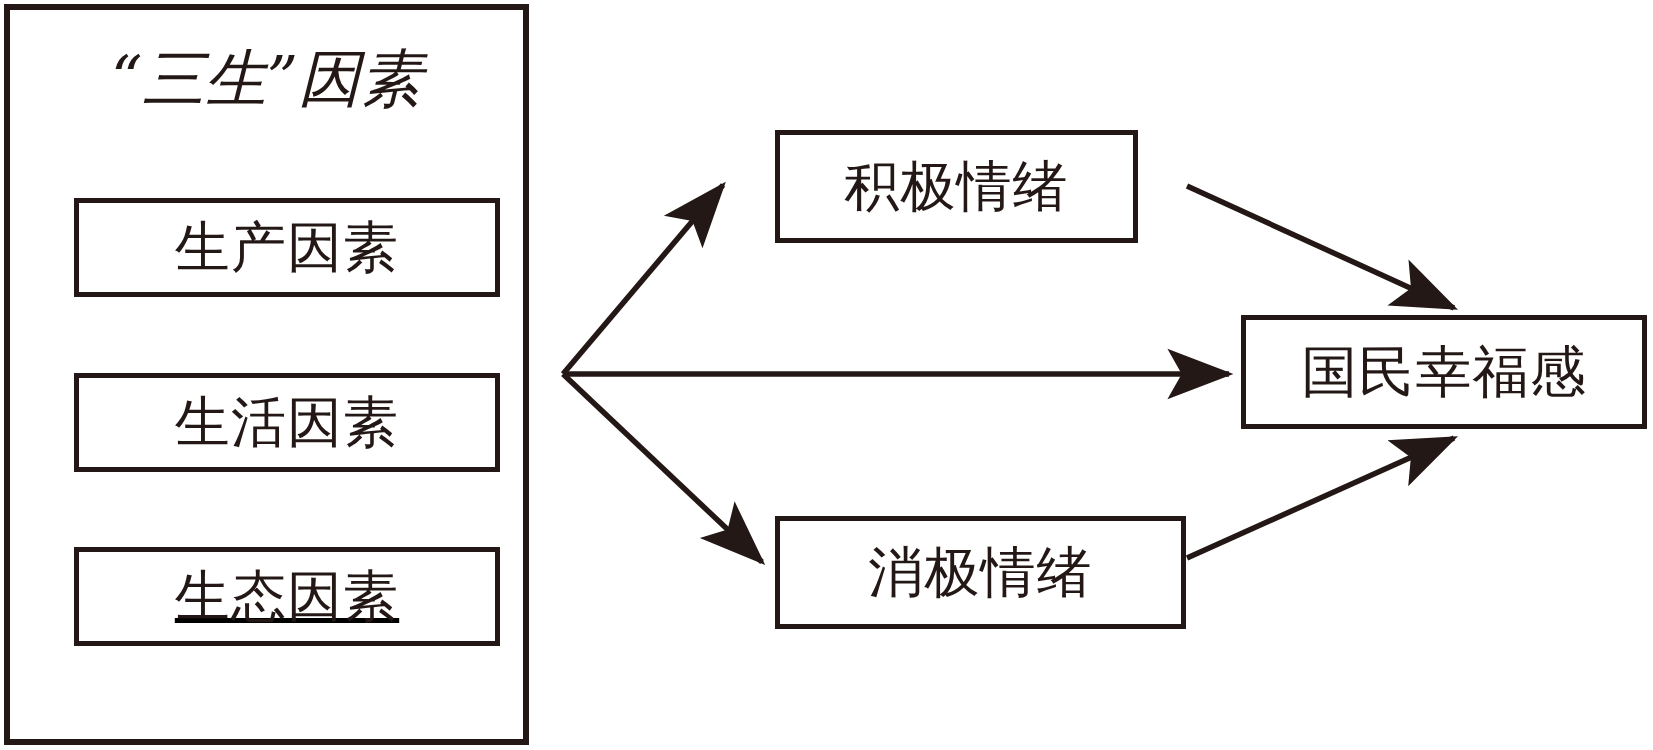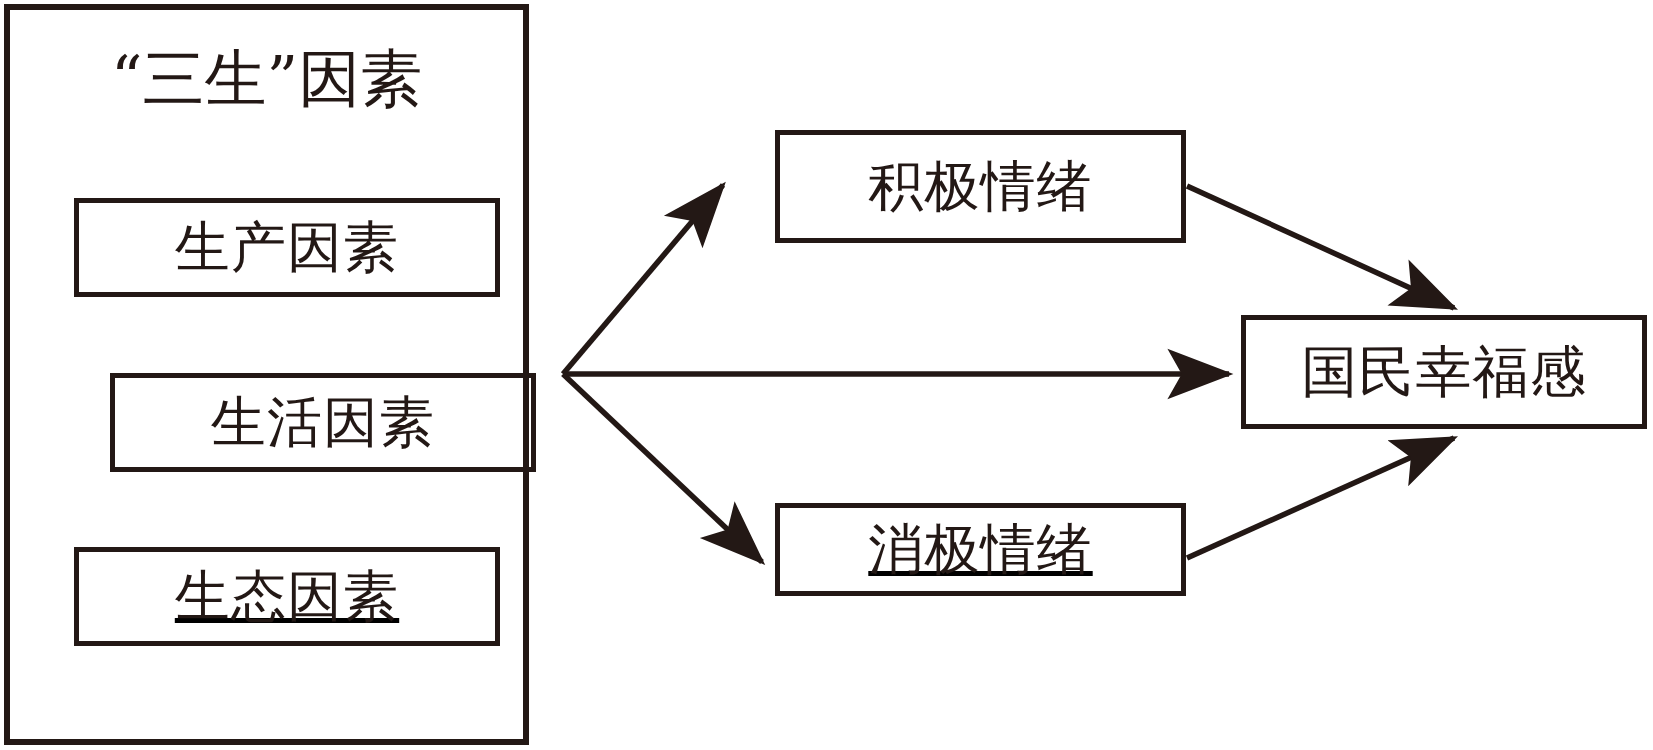--- a/index.html
+++ b/index.html
@@ -34,55 +34,55 @@
   }
   
   #group-box {
     left: 4px;
     top: 4px;
     width: 525px;
     height: 741px;
     border-width: 6px;
     align-items: flex-start;
     justify-content: center;
+    font-style: italic;
   }
   #group-title {
     position: absolute;
     left: 0;
     right: 0;
     top: 38px;
     text-align: center;
     color: #231815;
     font-size: 62px;
     font-family: "DejaVu Serif", "Liberation Serif", serif;
     line-height: 1;
     white-space: nowrap;
   }
   .factor-box {
     left: 74px;
     width: 426px;
     height: 99px;
   }
   #factor-box-0 { top: 198px; }
-  #factor-box-1 { top: 373px; margin-left: 36px; }
+  #factor-box-1 { top: 373px; }
   #factor-box-2 { top: 547px; text-decoration: underline; }
   .factor-box .node-label { font-size: 55px; }
 
   #positive-box {
     left: 775px;
     top: 130px;
-    width: 411px;
+    width: 363px;
     height: 113px;
   }
   #negative-box {
     left: 775px;
-    top: 503px;
+    top: 516px;
     width: 411px;
-    height: 93px;
-    text-decoration: underline;
+    height: 113px;
   }
   #happiness-box {
     left: 1241px;
     top: 315px;
     width: 406px;
     height: 114px;
   }
   #positive-box .node-label,
   #negative-box .node-label { font-size: 55px; }
   #happiness-box .node-label { font-size: 56px; text-align: center; }

